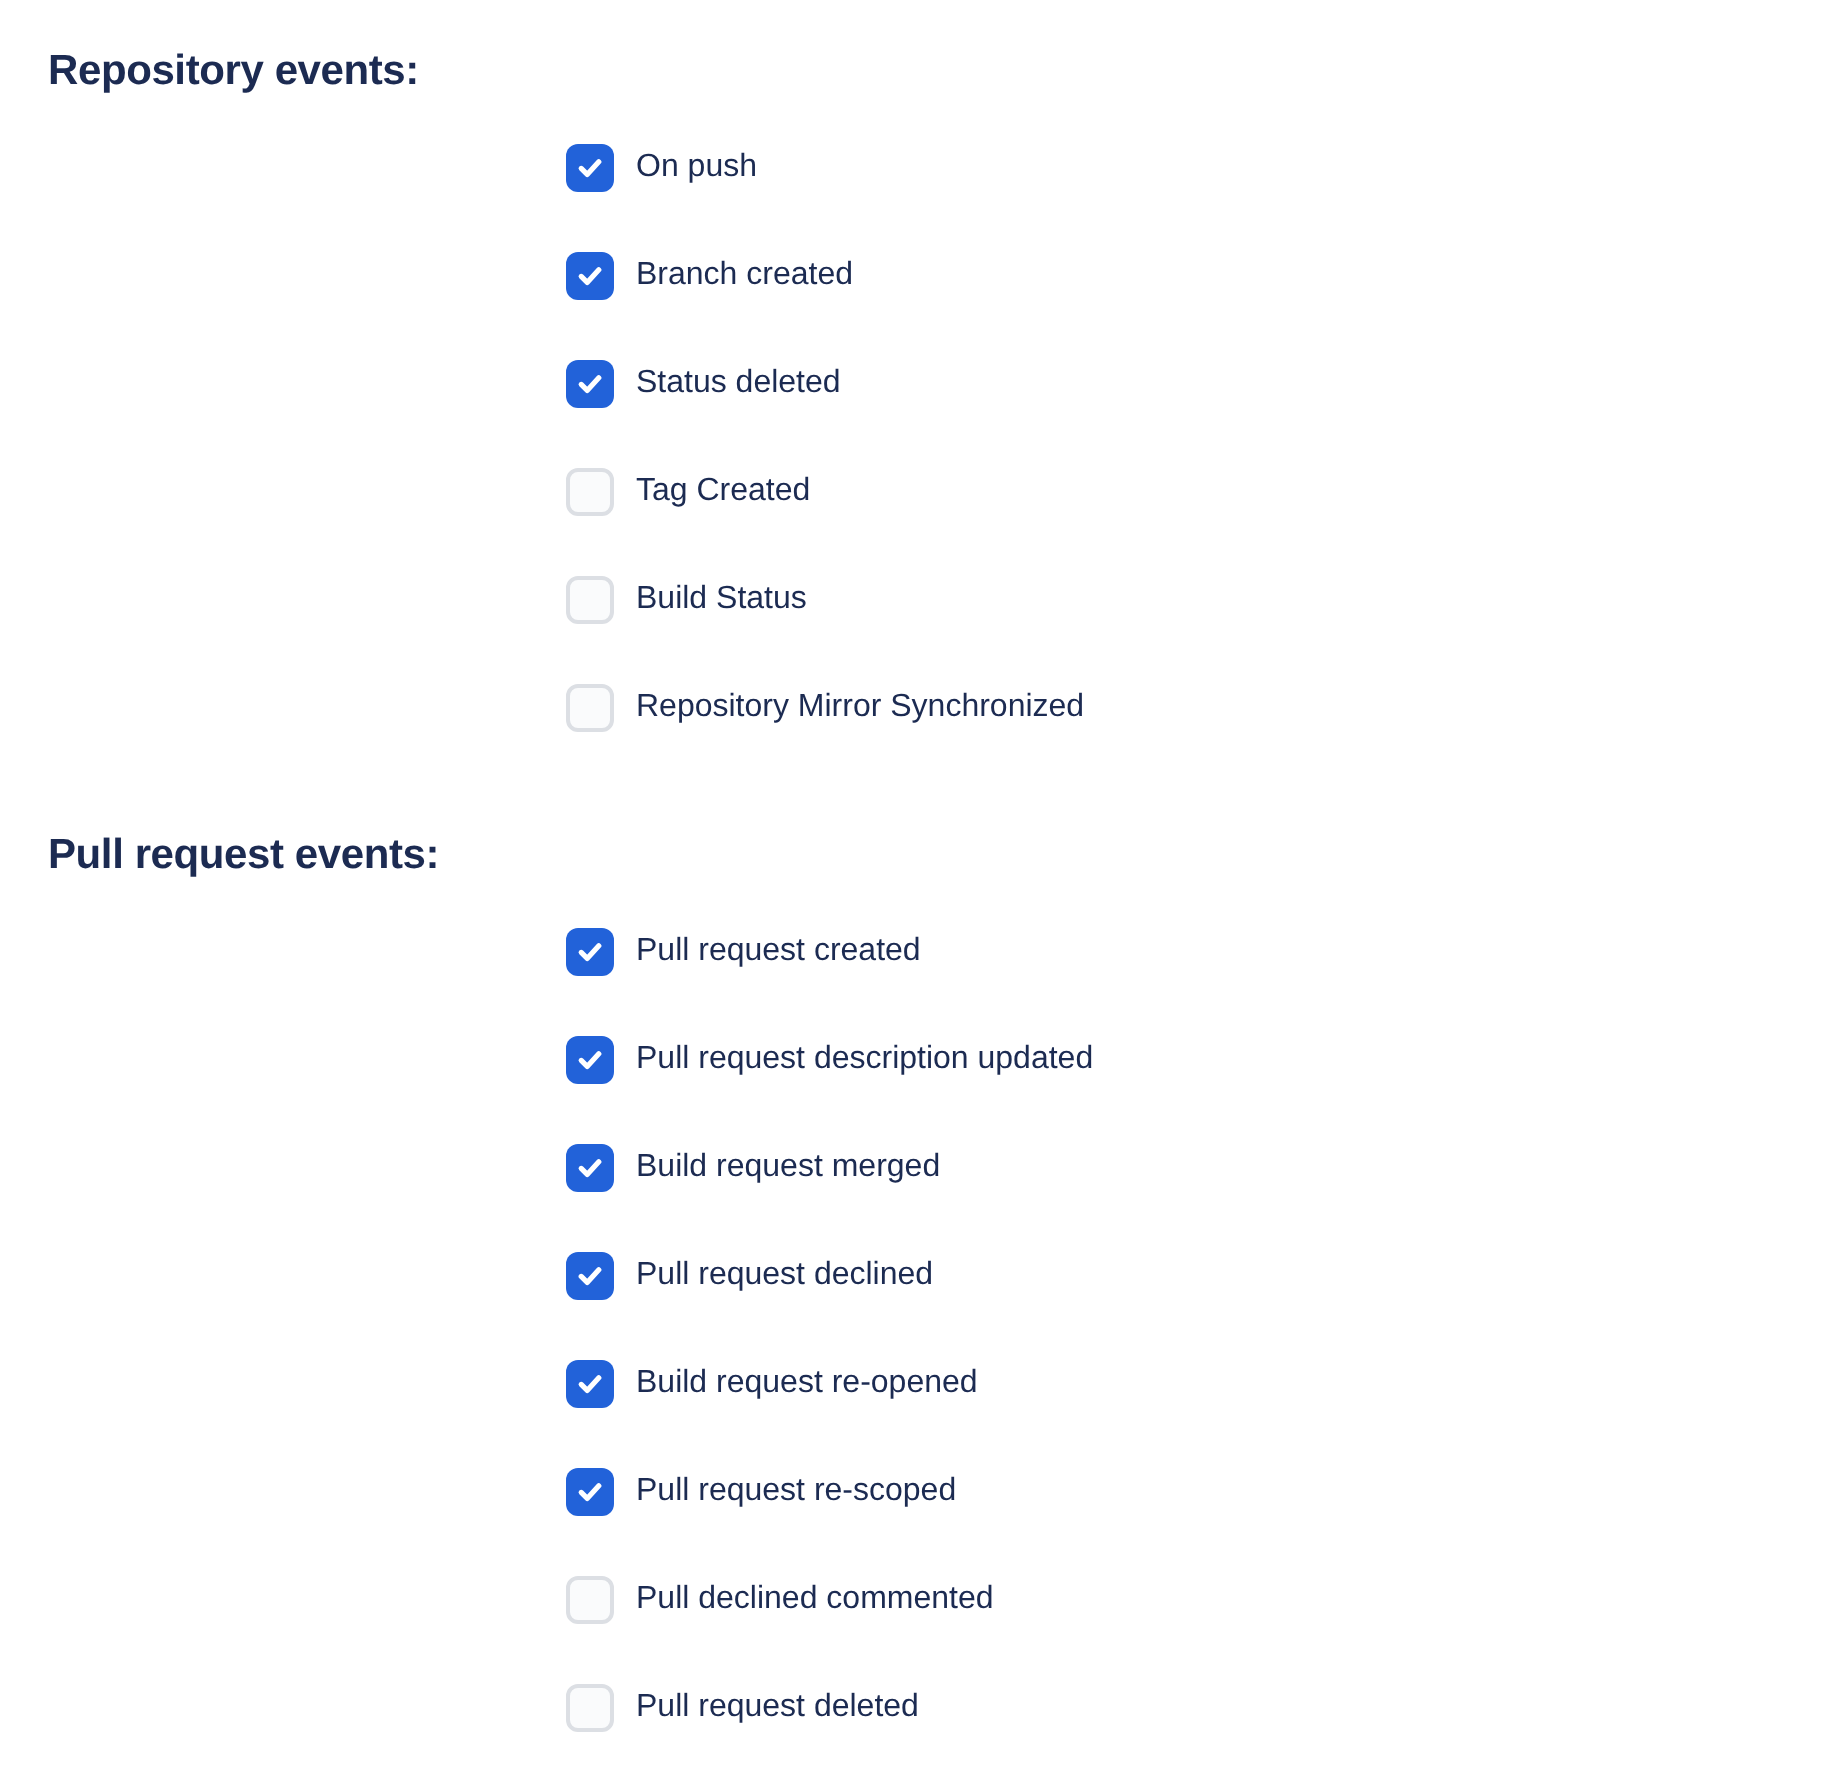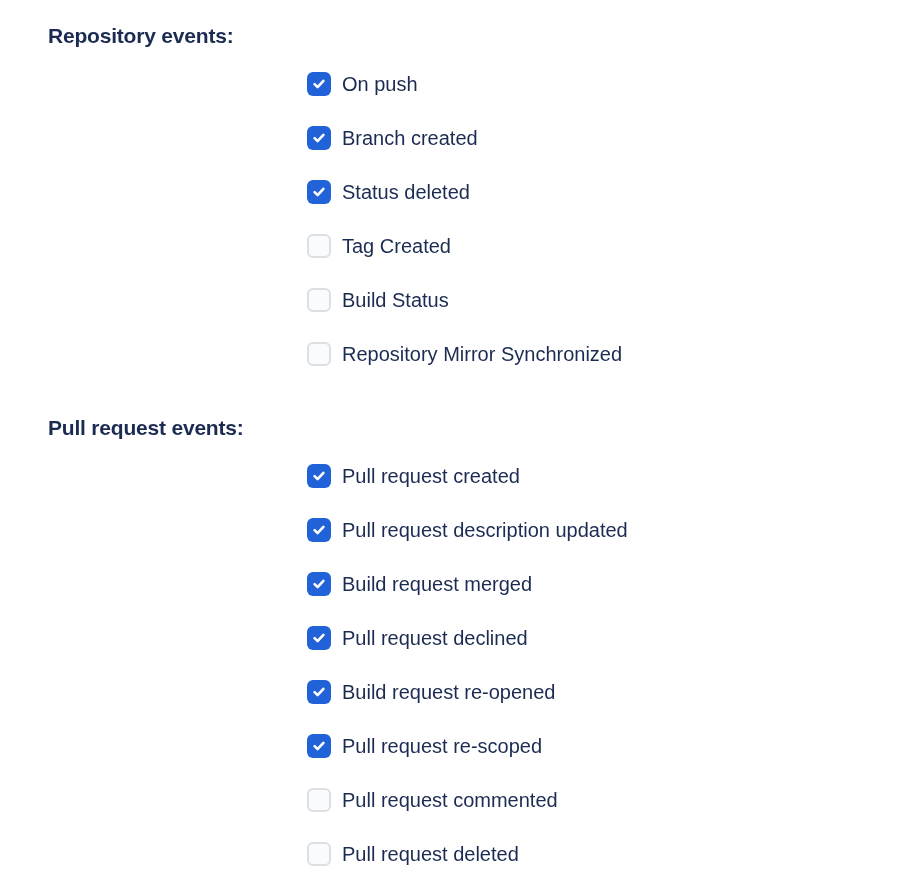--- a/index.html
+++ b/index.html
@@ -9,21 +9,20 @@
   }
   body {
     width: 914px;
     height: 884px;
     overflow: hidden;
     font-family: "Liberation Sans", sans-serif;
     color: var(--text-color, #1c2b52);
   }
   .form {
     padding-top: 22px;
-    padding-left: 24px;
   }
   .section + .section {
     margin-top: 33px;
   }
   .section-heading {
     margin: 0 0 0 24px;
     font-size: 21px;
     line-height: 28px;
     font-weight: 700;
     letter-spacing: -0.2px;
@@ -53,21 +52,21 @@
   .checkbox.checked {
     background: var(--checked-bg, #2262d9);
   }
   .checkbox.unchecked {
     background: var(--unchecked-bg, #fafbfc);
     border: 2px solid var(--unchecked-border, #dcdfe4);
   }
   .checkbox svg { display: none; }
   .checkbox.checked svg { display: block; }
   .checkbox-label {
-    font-size: 20px;
+    font-size: 16px;
     line-height: 26px;
     color: var(--text-color, #1c2b52);
     cursor: pointer;
     white-space: nowrap;
   }
 </style>
 </head>
 <body>
 
 <div class="form">
@@ -178,21 +177,21 @@
         <path d="M3.6 8.2 L6.6 11.2 L12.4 4.9" fill="none" stroke="#ffffff" stroke-width="2.6" stroke-linecap="round" stroke-linejoin="round"></path>
       </svg>
     </span>
     <span class="checkbox-label">Pull request re-scoped</span>
   </div>
 
   <div class="row">
     <span class="checkbox unchecked" role="checkbox" aria-checked="false">
       
     </span>
-    <span class="checkbox-label">Pull request commented</span>
+    <span class="checkbox-label">Pull declined commented</span>
   </div>
 
   <div class="row">
     <span class="checkbox unchecked" role="checkbox" aria-checked="false">
       
     </span>
     <span class="checkbox-label">Pull request deleted</span>
   </div>
 </div>
   </div>

